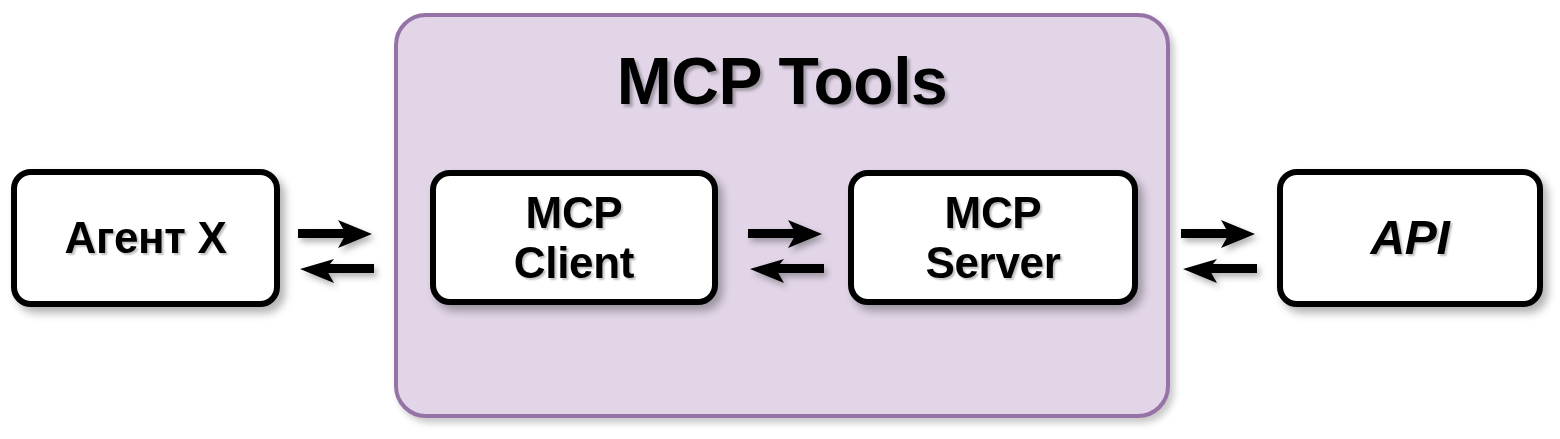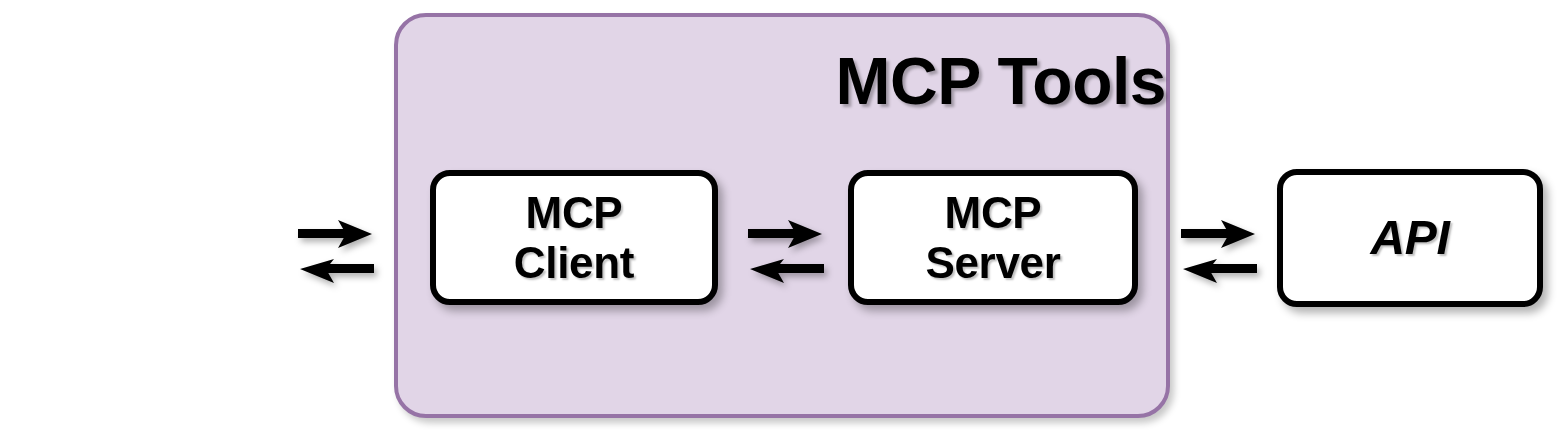--- a/index.html
+++ b/index.html
@@ -30,21 +30,21 @@
     background: #E1D5E7;
     border: 4px solid #9673A6;
     border-radius: 32px;
     box-shadow: 4px 5px 7px rgba(0,0,0,0.22);
   }
   .group-title {
     position: absolute;
     left: 0;
     top: 30px;
     width: 100%;
-    text-align: right;
+    text-align: center;
     font-size: 66px;
     font-weight: bold;
     line-height: 1.05;
     color: #000000;
     letter-spacing: -0.5px;
     text-shadow: 3px 3px 3px rgba(0,0,0,0.28);
   }
 
   
   .node {
@@ -93,20 +93,23 @@
 </style>
 </head>
 <body>
 
 <div id="canvas">
 
   <div class="group-panel">
     <div class="group-title">MCP Tools</div>
   </div>
 
+  <div class="node" id="node-agent">
+    <span class="node-label">Агент X</span>
+  </div>
 
   <div class="node" id="node-client">
     <span class="node-label">MCP
 Client</span>
   </div>
 
   <div class="node" id="node-server">
     <span class="node-label">MCP
 Server</span>
   </div>

